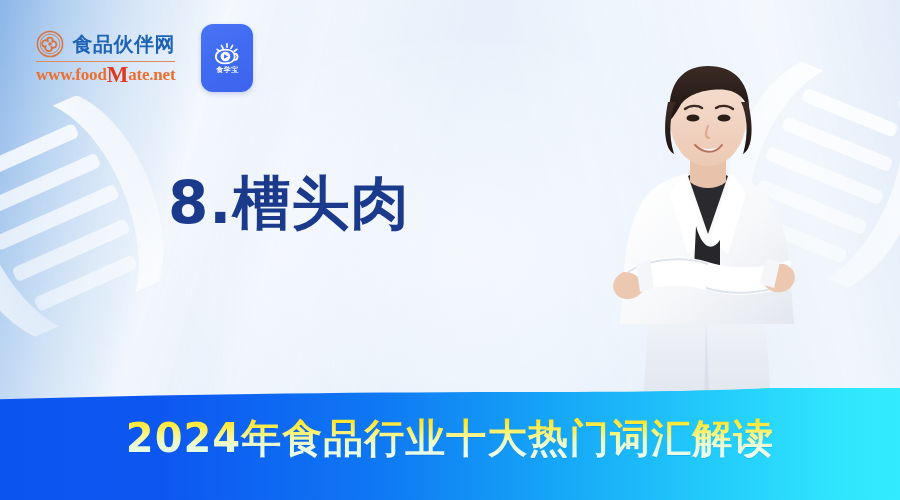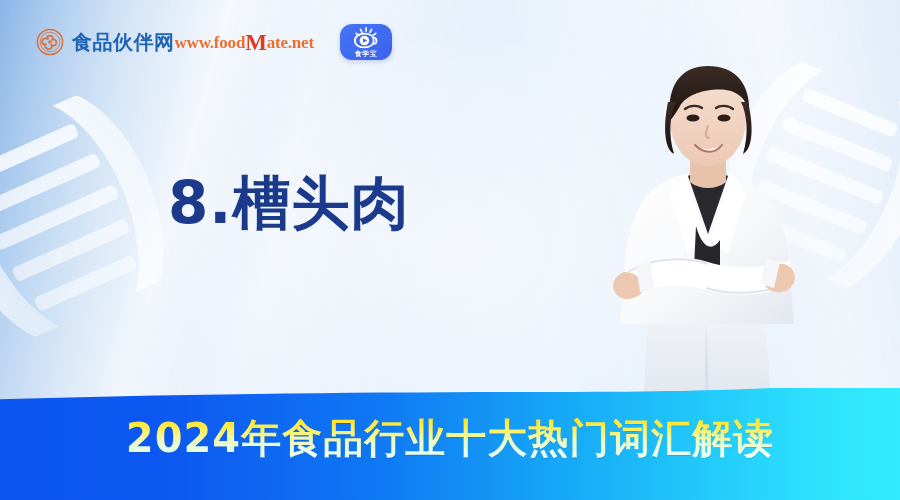--- a/index.html
+++ b/index.html
@@ -101,21 +101,21 @@
 
   
   .logo-row {
     position: absolute;
     left: 36px;
     top: 24px;
     display: flex;
     align-items: center;
     gap: 26px;
   }
-  .fm-logo { display: flex; flex-direction: row; align-items: center; text-align: center; }
+  .fm-logo { display: flex; flex-direction: column; align-items: center; text-align: center; }
   .fm-top {
     display: flex;
     align-items: center;
     gap: 8px;
   }
   .fm-mark {
     width: 28px; height: 28px;
     flex: 0 0 28px;
   }
   .fm-cn {
@@ -143,21 +143,21 @@
     letter-spacing: -0.2px;
   }
   .fm-url .m {
     color: #e23a20;
     font-size: 23px;
     font-weight: 700;
     vertical-align: -2px;
   }
 
   .app-badge {
-    width: 52px; height: 36px;
+    width: 52px; height: 68px;
     border-radius: 12px;
     background: linear-gradient(150deg, #4a74f5 0%, #3f6bf2 50%, #3d63ee 100%);
     position: relative;
     display: flex;
     flex-direction: column;
     align-items: center;
     justify-content: center;
     box-shadow: 0 2px 5px rgba(40,70,180,0.22);
   }
   .app-badge svg { display: block; }

